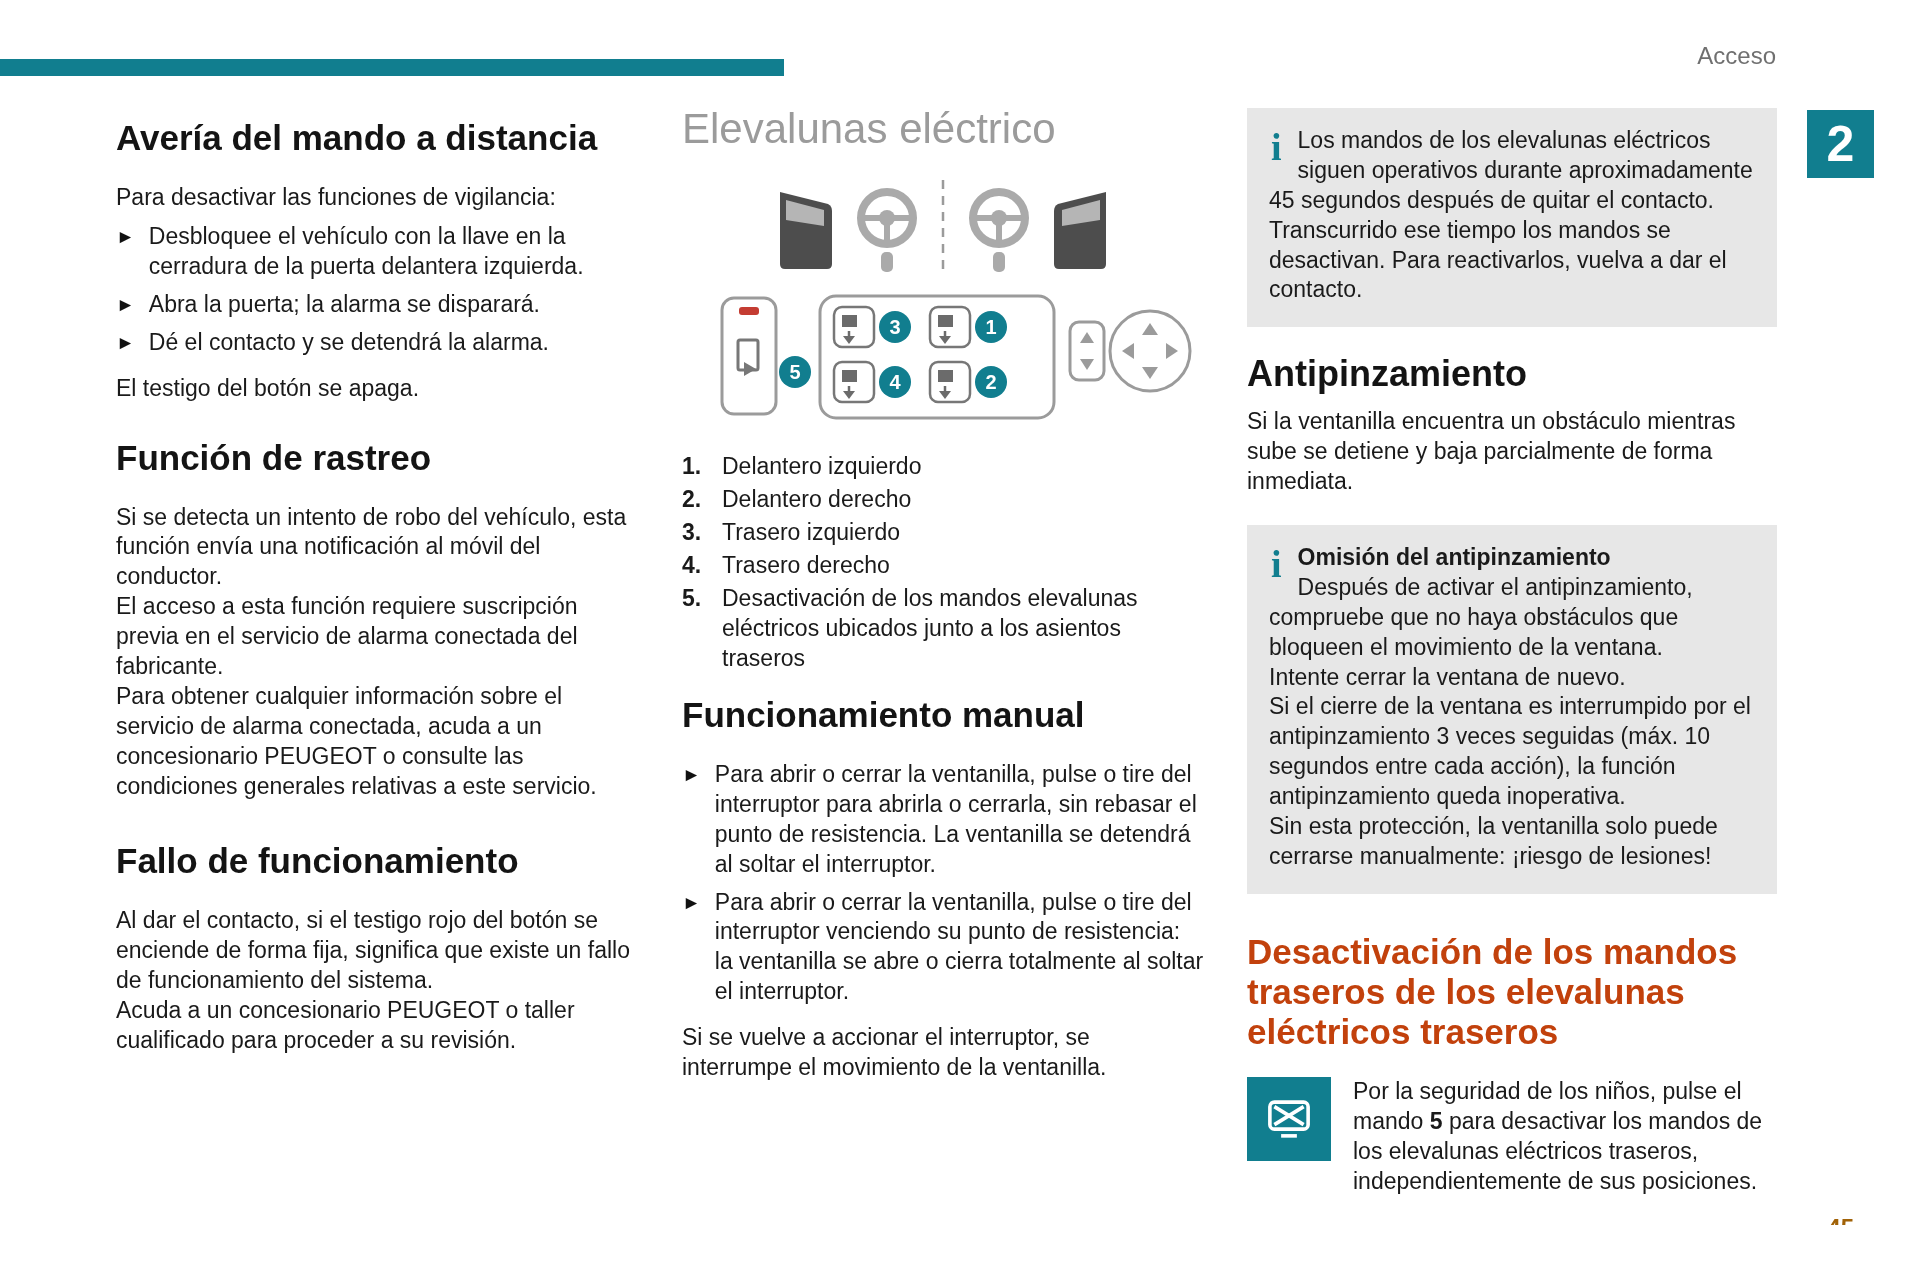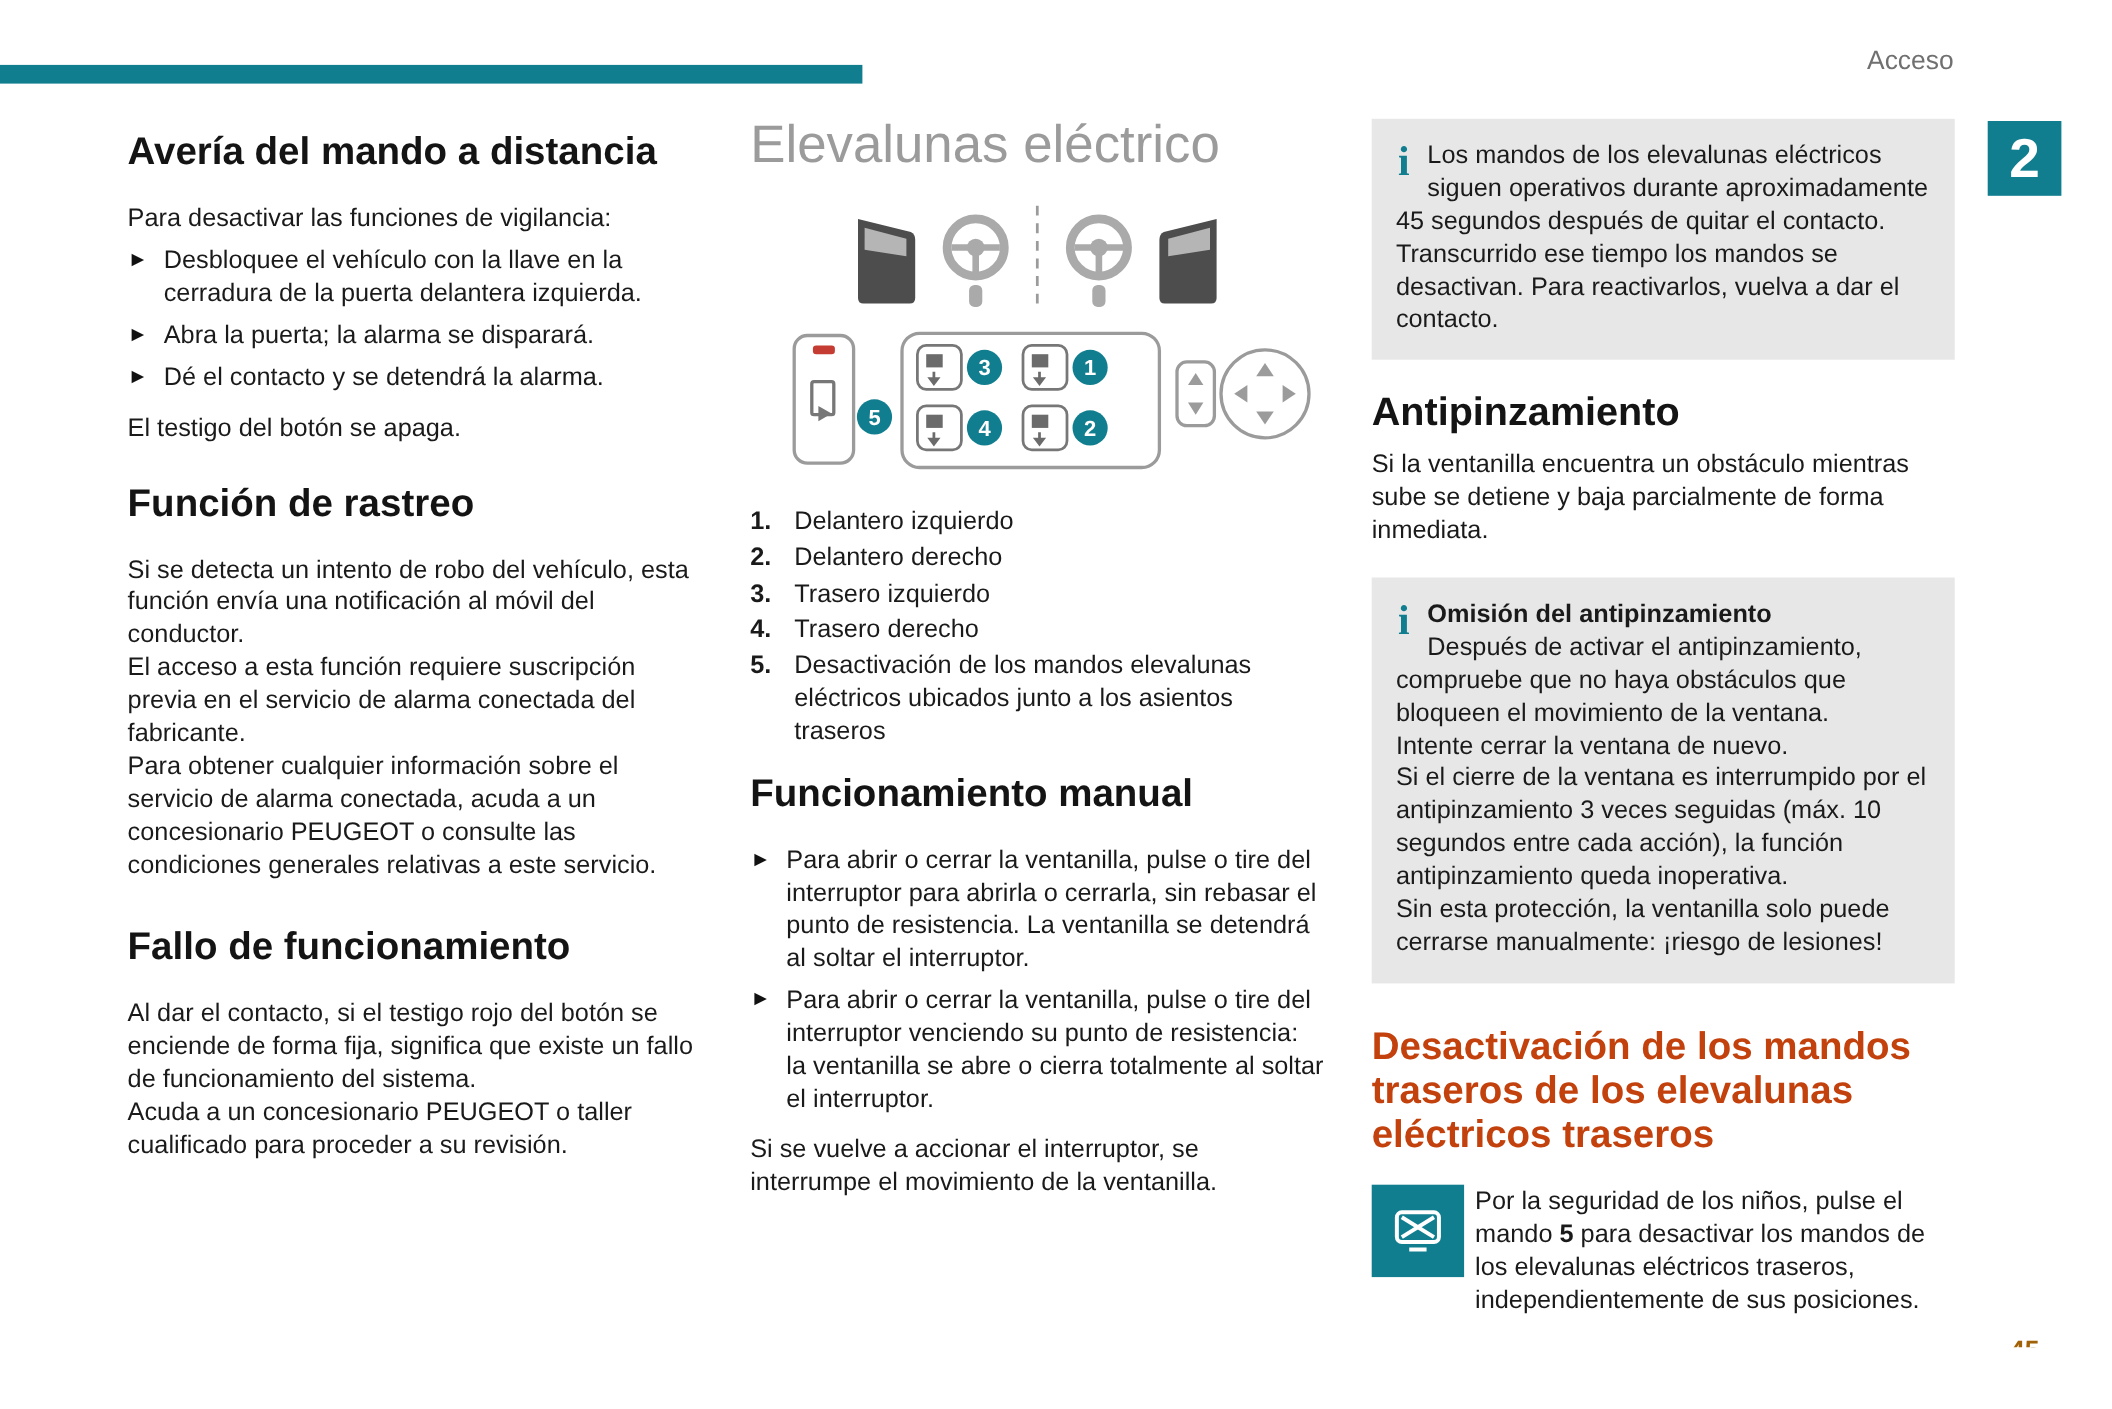--- a/index.html
+++ b/index.html
@@ -25,21 +25,21 @@
   .col1{left:116px;top:118px;width:514px;}
   .col2{left:682px;top:106px;width:522px;}
   .col3{left:1247px;top:108px;width:530px;}
 
   p{margin:0;font-size:23px;line-height:1.3;}
   .bold{font-weight:bold;}
 
   .h-main{font-size:35px;font-weight:bold;line-height:1.16;margin:0 0 24px;color:#141414;}
   .h-sub{font-size:36px;font-weight:bold;margin:0 0 12px;color:#141414;}
   .h-big{font-size:35px;font-weight:bold;line-height:1.14;margin:38px 0 26px;color:#c2410c;}
-  .col2-title{font-size:48px;font-weight:400;color:#9b9b9b;margin:0 0 24px;line-height:1.1;}
+  .col2-title{font-size:42px;font-weight:400;color:#9b9b9b;margin:0 0 24px;line-height:1.1;}
   .mt34{margin-top:34px;}
   .mt40{margin-top:40px;}
   .mt26{margin-top:26px;}
   .mb10{margin-bottom:10px;}
   .mb28{margin-bottom:28px;}
   .note{margin-top:16px;}
 
   .bullet{display:flex;gap:14px;margin-bottom:8px;}
   .bullet .arrow{flex:0 0 auto;font-size:19px;line-height:1.55;color:#111;}
 
@@ -51,21 +51,21 @@
   .oitem{display:flex;margin-bottom:3px;}
   .onum{flex:0 0 40px;font-size:23px;line-height:1.3;font-weight:bold;}
 
   .infobox{background:var(--infobg);padding:18px 22px 22px 22px;margin-bottom:26px;overflow:hidden;}
   .info-i{
     float:left;font-family:"Liberation Serif",serif;font-weight:bold;font-size:38px;
     line-height:0.8;color:var(--accent);margin:6px 16px 8px 2px;
   }
   .infobox p{margin:0;}
 
-  .child{display:flex;gap:10px;margin-top:2px;}
+  .child{display:flex;gap:22px;margin-top:2px;}
   .child-icon{flex:0 0 84px;width:84px;height:84px;background:var(--accent);
     display:flex;align-items:center;justify-content:center;}
   .child-text{flex:1;}
 </style>
 </head>
 <body>
 
 <div class="page">
 
   <div class="topbar"></div>

